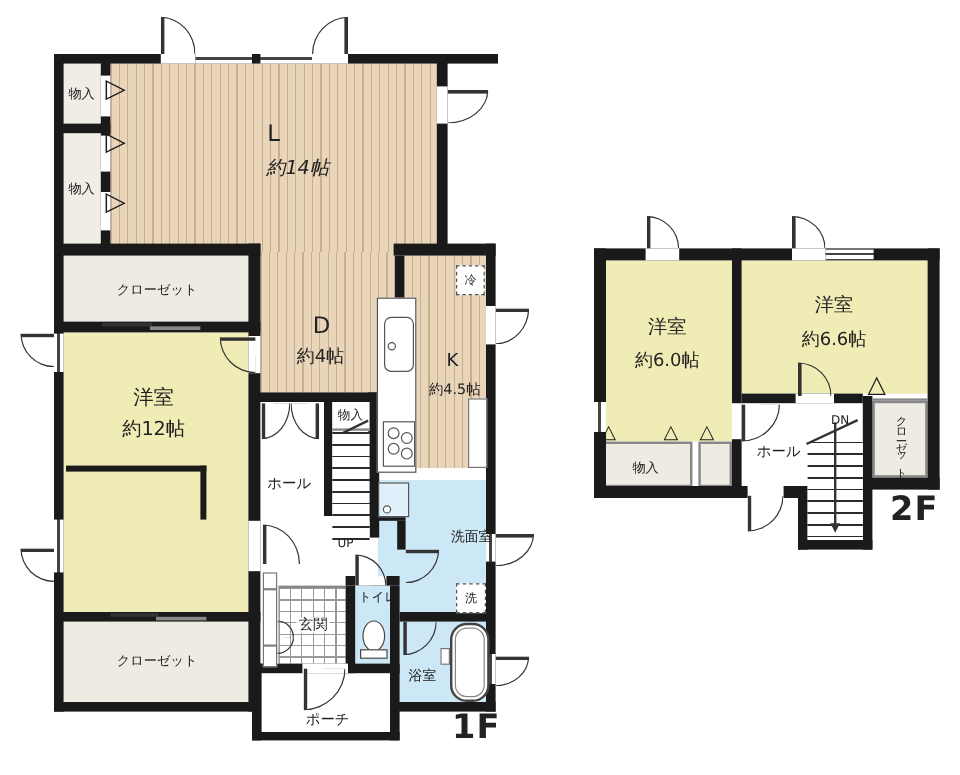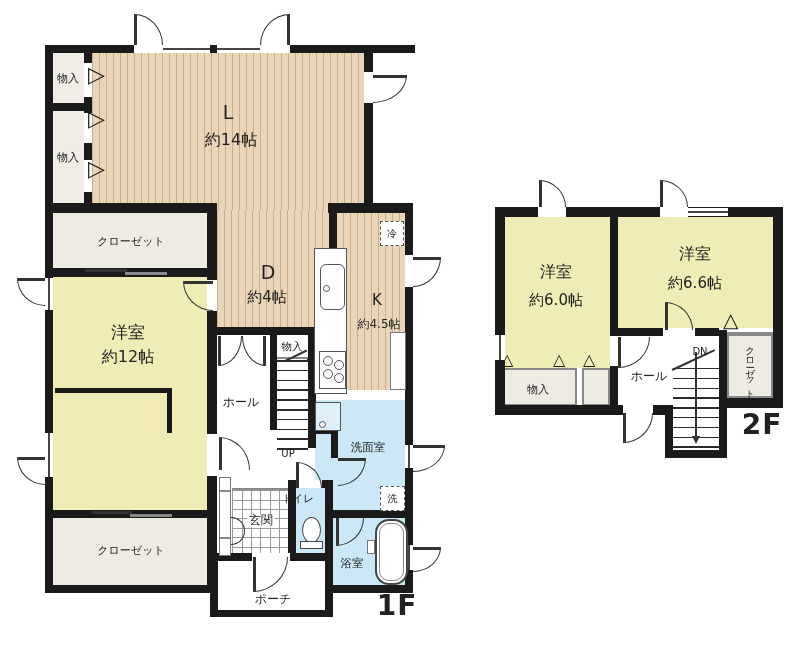--- a/index.html
+++ b/index.html
@@ -163,37 +163,37 @@
     <div class="thin" style="left:220px;top:490px;width:10px;height:1.5px;"></div>
     <div class="thin" style="left:220px;top:537px;width:10px;height:1.5px;"></div>
     <div class="dashedbox" style="left:380px;top:221px;width:24px;height:25px;">
         <span>冷</span>
       </div>
     <div class="dashedbox" style="left:380px;top:486px;width:25px;height:25px;">
         <span>洗</span>
       </div>
 
     <div class="lbl" style="left:228px;top:112px;font-size:19px;">L</div>
-    <div class="lbl" style="left:231px;top:140px;font-size:16px;">約14帖</div>
+    <div class="lbl" style="left:248px;top:140px;font-size:16px;font-style:italic;">約14帖</div>
     <div class="lbl" style="left:268px;top:272px;font-size:19px;">D</div>
     <div class="lbl" style="left:267px;top:297px;font-size:15px;">約4帖</div>
     <div class="lbl" style="left:377px;top:300px;font-size:15px;">K</div>
     <div class="lbl" style="left:379px;top:325px;font-size:12px;">約4.5帖</div>
     <div class="lbl" style="left:128px;top:332px;font-size:17px;">洋室</div>
     <div class="lbl" style="left:128px;top:357px;font-size:16px;">約12帖</div>
     <div class="lbl" style="left:68px;top:79px;font-size:11px;">物入</div>
     <div class="lbl" style="left:68px;top:158px;font-size:11px;">物入</div>
     <div class="lbl" style="left:131px;top:242px;font-size:11px;">クローゼット</div>
     <div class="lbl" style="left:131px;top:551px;font-size:11px;">クローゼット</div>
     <div class="lbl" style="left:241px;top:403px;font-size:12px;">ホール</div>
     <div class="lbl" style="left:292px;top:347px;font-size:10.5px;">物入</div>
     <div class="lbl" style="left:288px;top:453px;font-size:10px;">UP</div>
     <div class="lbl" style="left:261px;top:521px;font-size:12px;background:rgba(255,255,255,.85);padding:0 2px;">玄関</div>
-    <div class="lbl" style="left:298px;top:499px;font-size:10.5px;">トイレ</div>
-    <div class="lbl" style="left:368px;top:447px;font-size:11.5px;">洗面室</div>
+    <div class="lbl" style="left:315px;top:499px;font-size:10.5px;">トイレ</div>
+    <div class="lbl" style="left:393px;top:447px;font-size:11.5px;">洗面室</div>
     <div class="lbl" style="left:352px;top:563px;font-size:11.5px;">浴室</div>
     <div class="lbl" style="left:273px;top:600px;font-size:12px;">ポーチ</div>
     <div class="lbl bigF" style="left:397px;top:606px;">1F</div>
   </div>
 
   <div style="position:absolute;left:0;top:0;width:800px;height:646px;">
 
     <div class="floor yellow" style="left:505px;top:217px;width:105px;height:151px;"></div>
     <div class="floor yellow" style="left:618px;top:217px;width:155px;height:111px;"></div>
     <div class="floor closetf" style="left:727px;top:334px;width:46px;height:64px;border:2px solid #888;box-sizing:border-box;"></div>

